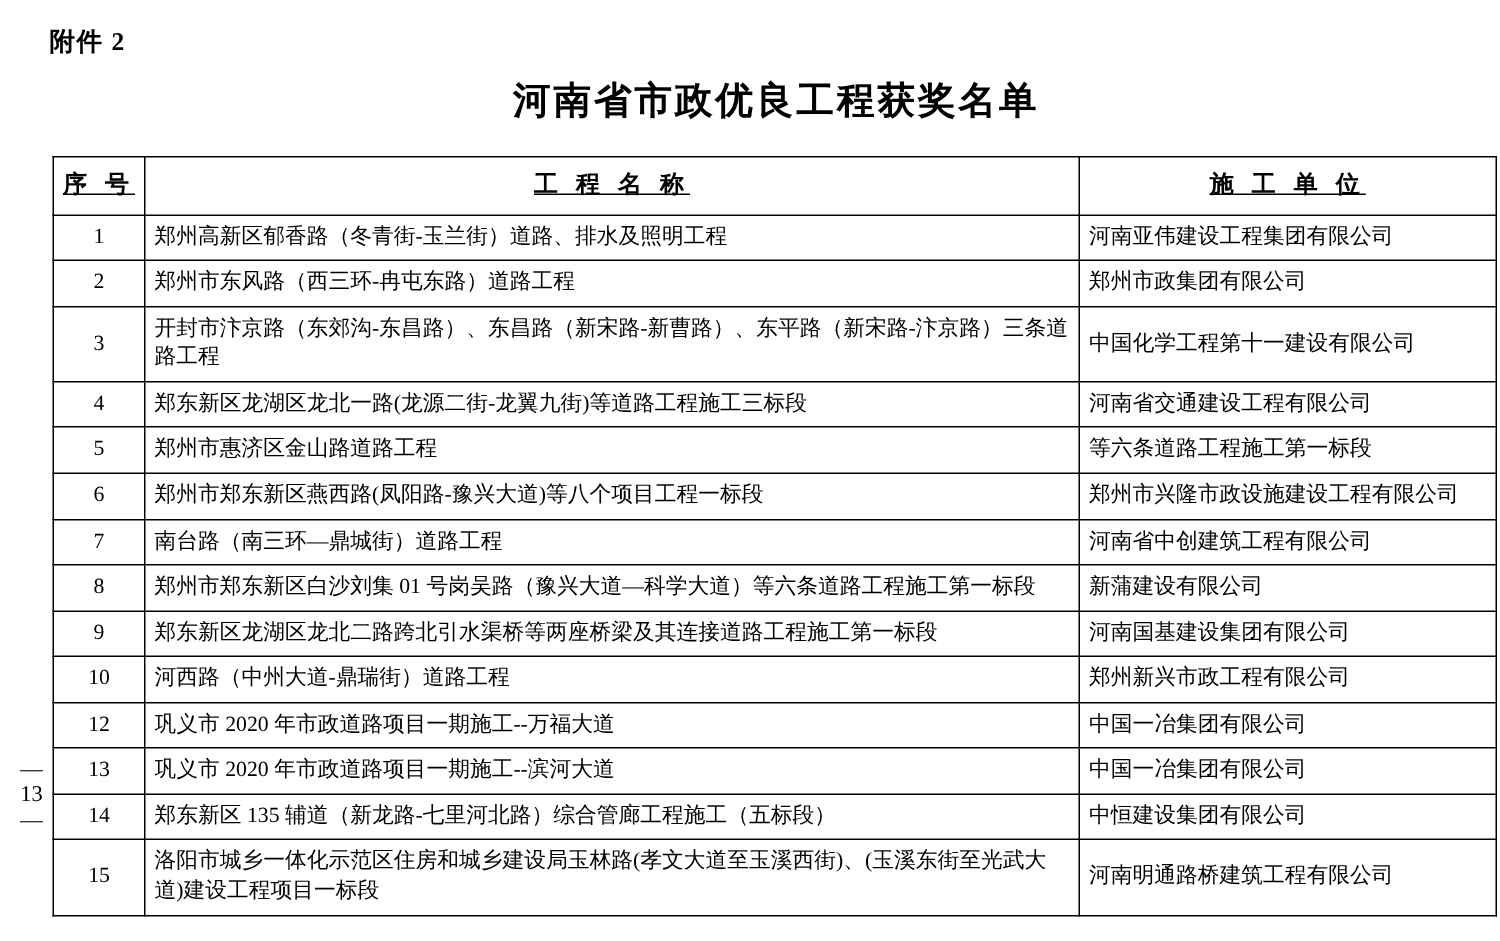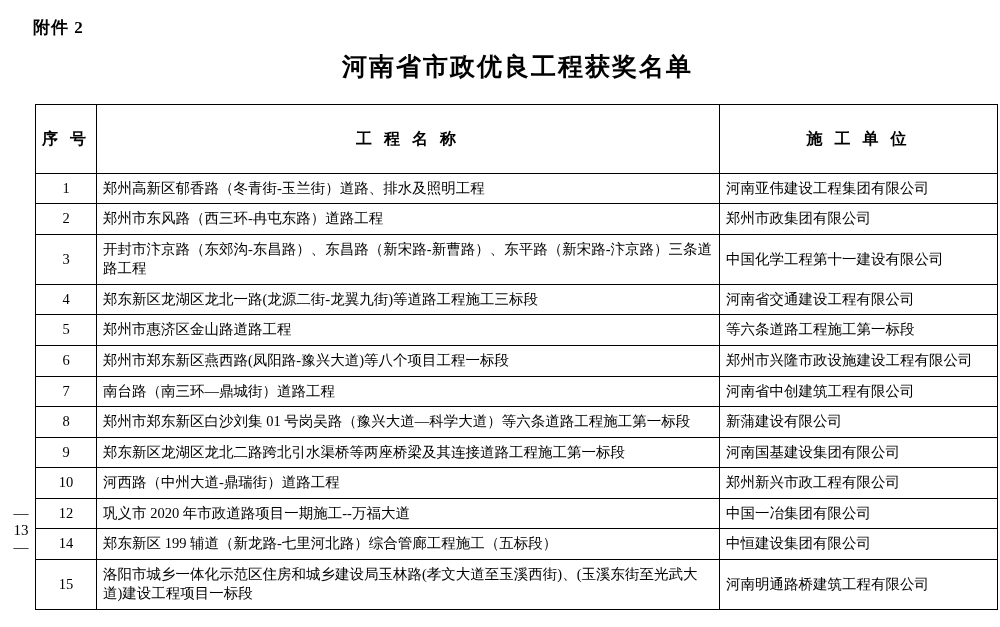--- a/index.html
+++ b/index.html
@@ -67,21 +67,22 @@
     font-size: 14.5px;
     line-height: 1.35;
     padding: 5px 6px;
     vertical-align: middle;
   }
   table.award-table thead th {
     font-weight: bold;
     text-align: center;
     font-size: 16px;
     letter-spacing: 4px;
-    padding: 23px 6px;
+    padding: 8px 6px;
+    text-decoration: underline;
   }
   .col-no { width: 48px; text-align: center; }
   .col-name { width: 610px; text-align: left; margin-top: 33px; }
   .col-unit { width: 265px; text-align: left; }
   td.col-no { font-size: 14.5px; }
   td.col-name { padding-left: 16px; }
   td.col-unit { padding-left: 10px; font-size: 14px; }
 </style>
 </head>
 <body>
@@ -154,22 +155,27 @@
         <td class="col-no">10</td>
         <td class="col-name">河西路（中州大道-鼎瑞街）道路工程</td>
         <td class="col-unit">郑州新兴市政工程有限公司</td>
       </tr>
       <tr>
         <td class="col-no">12</td>
         <td class="col-name">巩义市 2020 年市政道路项目一期施工--万福大道</td>
         <td class="col-unit">中国一冶集团有限公司</td>
       </tr>
       <tr>
+        <td class="col-no">13</td>
+        <td class="col-name">巩义市 2020 年市政道路项目一期施工--滨河大道</td>
+        <td class="col-unit">中国一冶集团有限公司</td>
+      </tr>
+      <tr>
         <td class="col-no">14</td>
-        <td class="col-name">郑东新区 199 辅道（新龙路-七里河北路）综合管廊工程施工（五标段）</td>
+        <td class="col-name">郑东新区 135 辅道（新龙路-七里河北路）综合管廊工程施工（五标段）</td>
         <td class="col-unit">中恒建设集团有限公司</td>
       </tr>
       <tr>
         <td class="col-no">15</td>
         <td class="col-name">洛阳市城乡一体化示范区住房和城乡建设局玉林路(孝文大道至玉溪西街)、(玉溪东街至光武大道)建设工程项目一标段</td>
         <td class="col-unit">河南明通路桥建筑工程有限公司</td>
       </tr>
     </tbody>
   </table>
 

